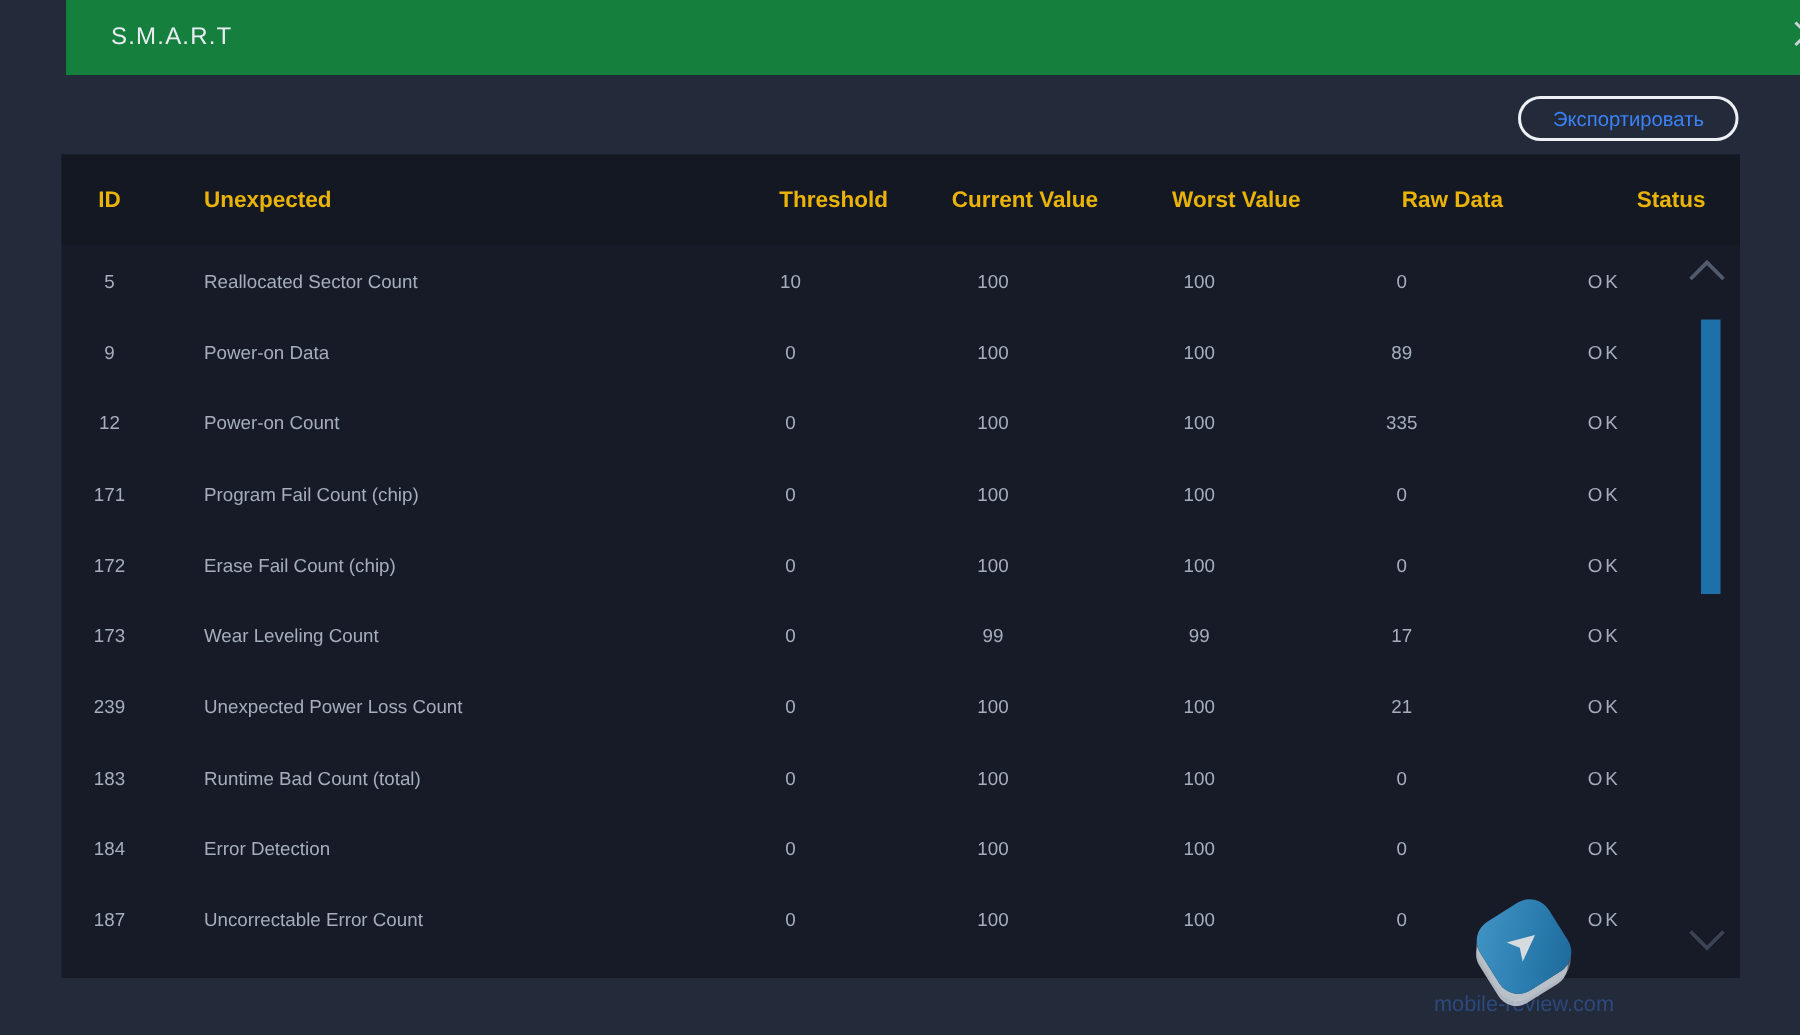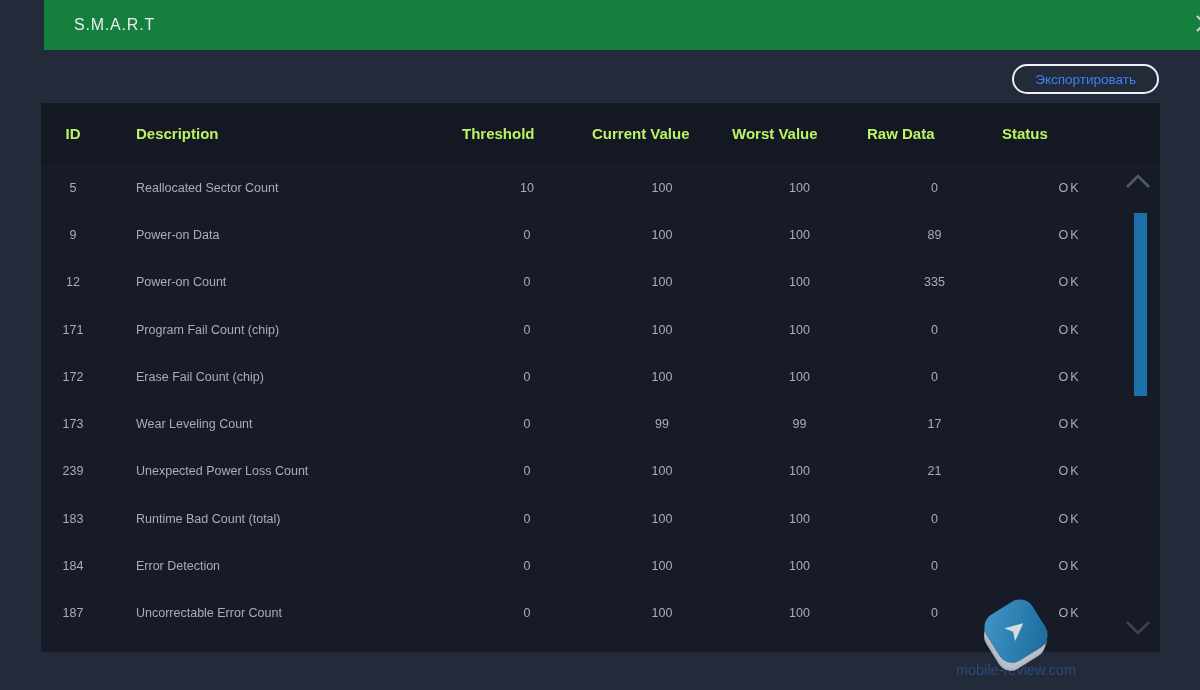--- a/index.html
+++ b/index.html
@@ -47,23 +47,23 @@
     background: #161b27;
   }
   .grid-row {
     display: grid;
     grid-template-columns: 64px 357px 130px 140px 135px 135px 135px;
     align-items: center;
   }
   .thead {
     height: 60px;
     background: #141823;
-    color: #bef264; font-weight: 700; font-size: 15px;
-  }
-  .th { text-align: left; }
+    color: #eab308; font-weight: 700; font-size: 15px;
+  }
+  .th { text-align: right; }
   .th.col-id { text-align: center; }
   .th.col-description { text-align: left; padding-left: 31px; }
   .tbody { padding-top: 1px; }
   .tr { height: 47.3px; font-size: 12.5px; color: #a6aebb; }
   .td { text-align: center; }
   .td.col-description { text-align: left; padding-left: 31px; }
   .td.col-status { letter-spacing: 2px; }
 
   
   .scroll-chevron {
@@ -122,21 +122,21 @@
       </svg>
     </span>
   </div>
 </div>
 
 <button class="export-btn">Экспортировать</button>
 
 <div class="table-panel">
   <div class="grid-row thead" id="thead">
       <div class="th col-id">ID</div>
-      <div class="th col-description">Description</div>
+      <div class="th col-description">Unexpected</div>
       <div class="th col-threshold">Threshold</div>
       <div class="th col-current">Current Value</div>
       <div class="th col-worst">Worst Value</div>
       <div class="th col-raw">Raw Data</div>
       <div class="th col-status">Status</div>
     </div>
   <div class="tbody" id="tbody">
       <div class="grid-row tr">
         <div class="td col-id">5</div>
         <div class="td col-description">Reallocated Sector Count</div>

